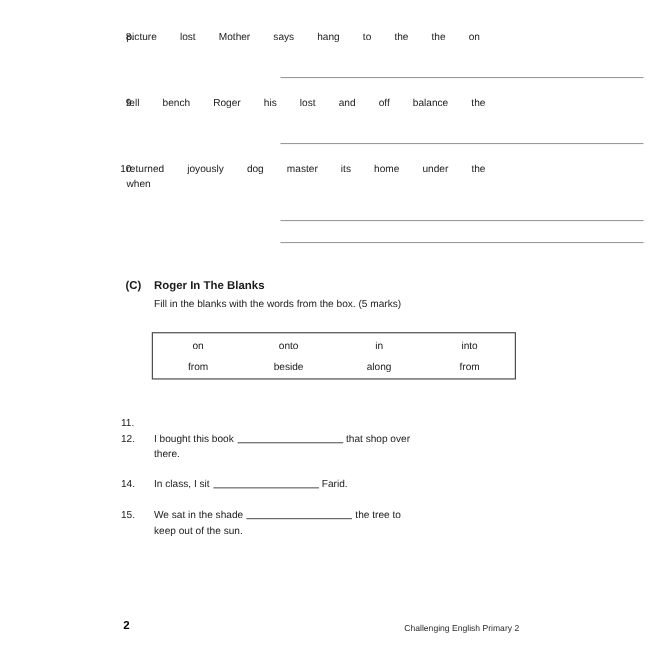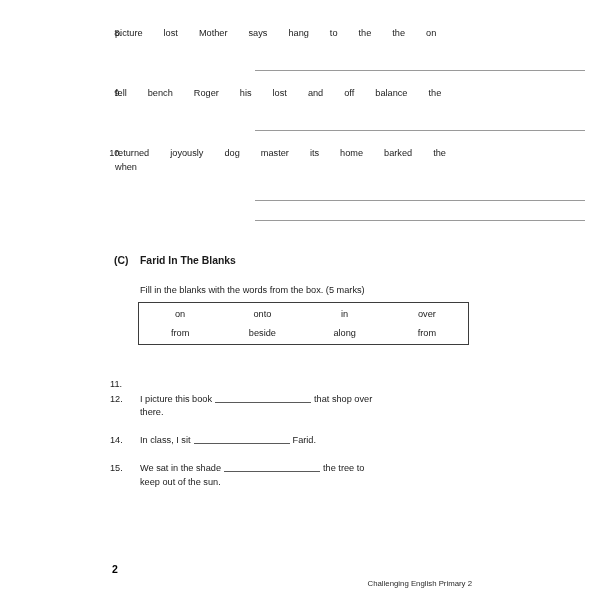--- a/index.html
+++ b/index.html
@@ -90,21 +90,21 @@
     position: absolute;
     left: 40px;
     top: 0;
     font-size: 10.4px;
     font-weight: bold;
     line-height: 14px;
   }
   .section-head .subtitle {
     position: absolute;
     left: 40px;
-    top: 29px;
+    top: 15px;
     font-size: 9.2px;
     line-height: 14px;
   }
 
   
   .word-box {
     position: absolute;
     left: 138px;
     top: 302px;
     width: 331px;
@@ -178,21 +178,21 @@
     left: 112px;
     top: 0;
     font-size: 10.5px;
     font-weight: bold;
     line-height: 14px;
     color: #000;
   }
   .footer-title {
     position: absolute;
     right: 128px;
-    top: 16px;
+    top: 4px;
     font-size: 7.8px;
     line-height: 12px;
     color: #2a2a2a;
   }
 </style>
 </head>
 <body>
 
 <div class="page">
 
@@ -236,62 +236,62 @@
 
     <div class="scramble-item">
       <div class="scramble-num">10.</div>
       <div class="scramble-words">
         <span>returned</span>
         <span>joyously</span>
         <span>dog</span>
         <span>master</span>
         <span>its</span>
         <span>home</span>
-        <span>barked</span>
+        <span>under</span>
         <span>the</span>
         <span>when</span>
       </div>
       <div class="answer-lines" style="height:44px;">
         <div class="answer-line" style="top:18px;"></div>
         <div class="answer-line" style="top:38px;"></div>
       </div>
     </div>
 
   </div>
 
   <div class="section-head">
     <div class="letter">(C)</div>
-    <div class="title">Farid In The Blanks</div>
+    <div class="title">Roger In The Blanks</div>
     <div class="subtitle">Fill in the blanks with the words from the box. (5 marks)</div>
   </div>
 
   <div class="word-box">
     <div class="word-row">
       <div class="word-cell">on</div>
       <div class="word-cell">onto</div>
       <div class="word-cell">in</div>
-      <div class="word-cell">over</div>
+      <div class="word-cell">into</div>
     </div>
     <div class="word-row">
       <div class="word-cell">from</div>
       <div class="word-cell">beside</div>
       <div class="word-cell">along</div>
       <div class="word-cell">from</div>
     </div>
   </div>
 
   <div class="fib-list">
 
     <div class="fib-item">
       <div class="fib-num">11.</div>
     </div>
 
     <div class="fib-item">
       <div class="fib-num">12.</div>
-      <div class="fib-text"><span>I picture this book</span><span class="blank-line"></span><span>that shop over there.</span></div>
+      <div class="fib-text"><span>I bought this book</span><span class="blank-line"></span><span>that shop over there.</span></div>
     </div>
 
 
     <div class="fib-item">
       <div class="fib-num">14.</div>
       <div class="fib-text"><span>In class, I sit</span><span class="blank-line"></span><span>Farid.</span></div>
     </div>
 
     <div class="fib-item">
       <div class="fib-num">15.</div>

